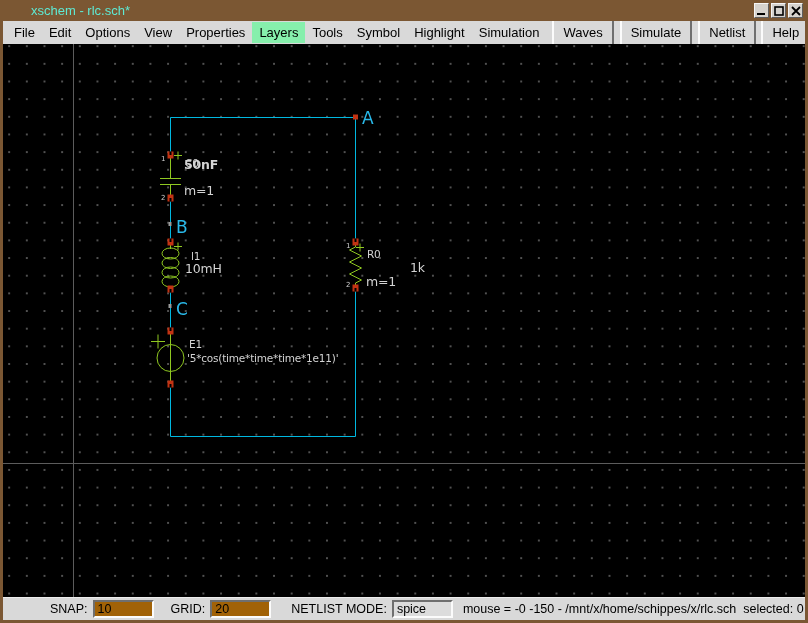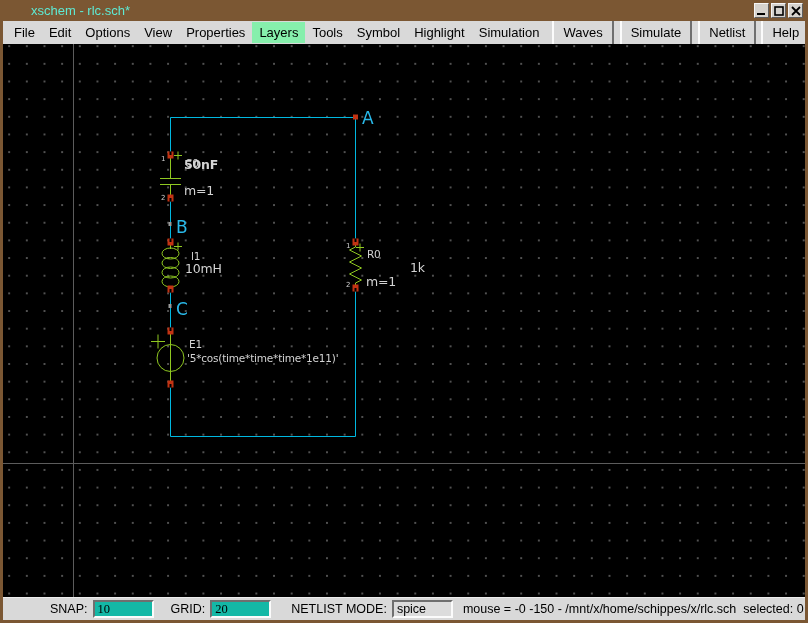--- a/index.html
+++ b/index.html
@@ -80,21 +80,21 @@
     border-top: 1px solid #ededed;
     display: flex; align-items: center;
     padding-left: 7px; font-size: 12.5px; color: #000;
   }
   .status-field {
     height: 18px; width: 61px;
     border: 2px solid; border-color: #6f6f6f #fbfbfb #fbfbfb #6f6f6f;
     font-family: "Liberation Sans", sans-serif;
     font-size: 12.5px; padding: 0 3px; outline: none;
   }
-  .field-green { background: #14b8a6; font-family: Liberation Serif, serif; }
+  .field-green { background: #a16207; }
   .field-gray  { background: #dcdcdc; }
   .status-label { margin-right: 5px; margin-left: 40px; }
   .gap-a { margin-left: 17px; }
   .gap-b { margin-left: 20px; }
   .mouse-info { margin-left: 10px; white-space: pre; }
 </style>
 </head>
 <body>
 
 <div class="window">

